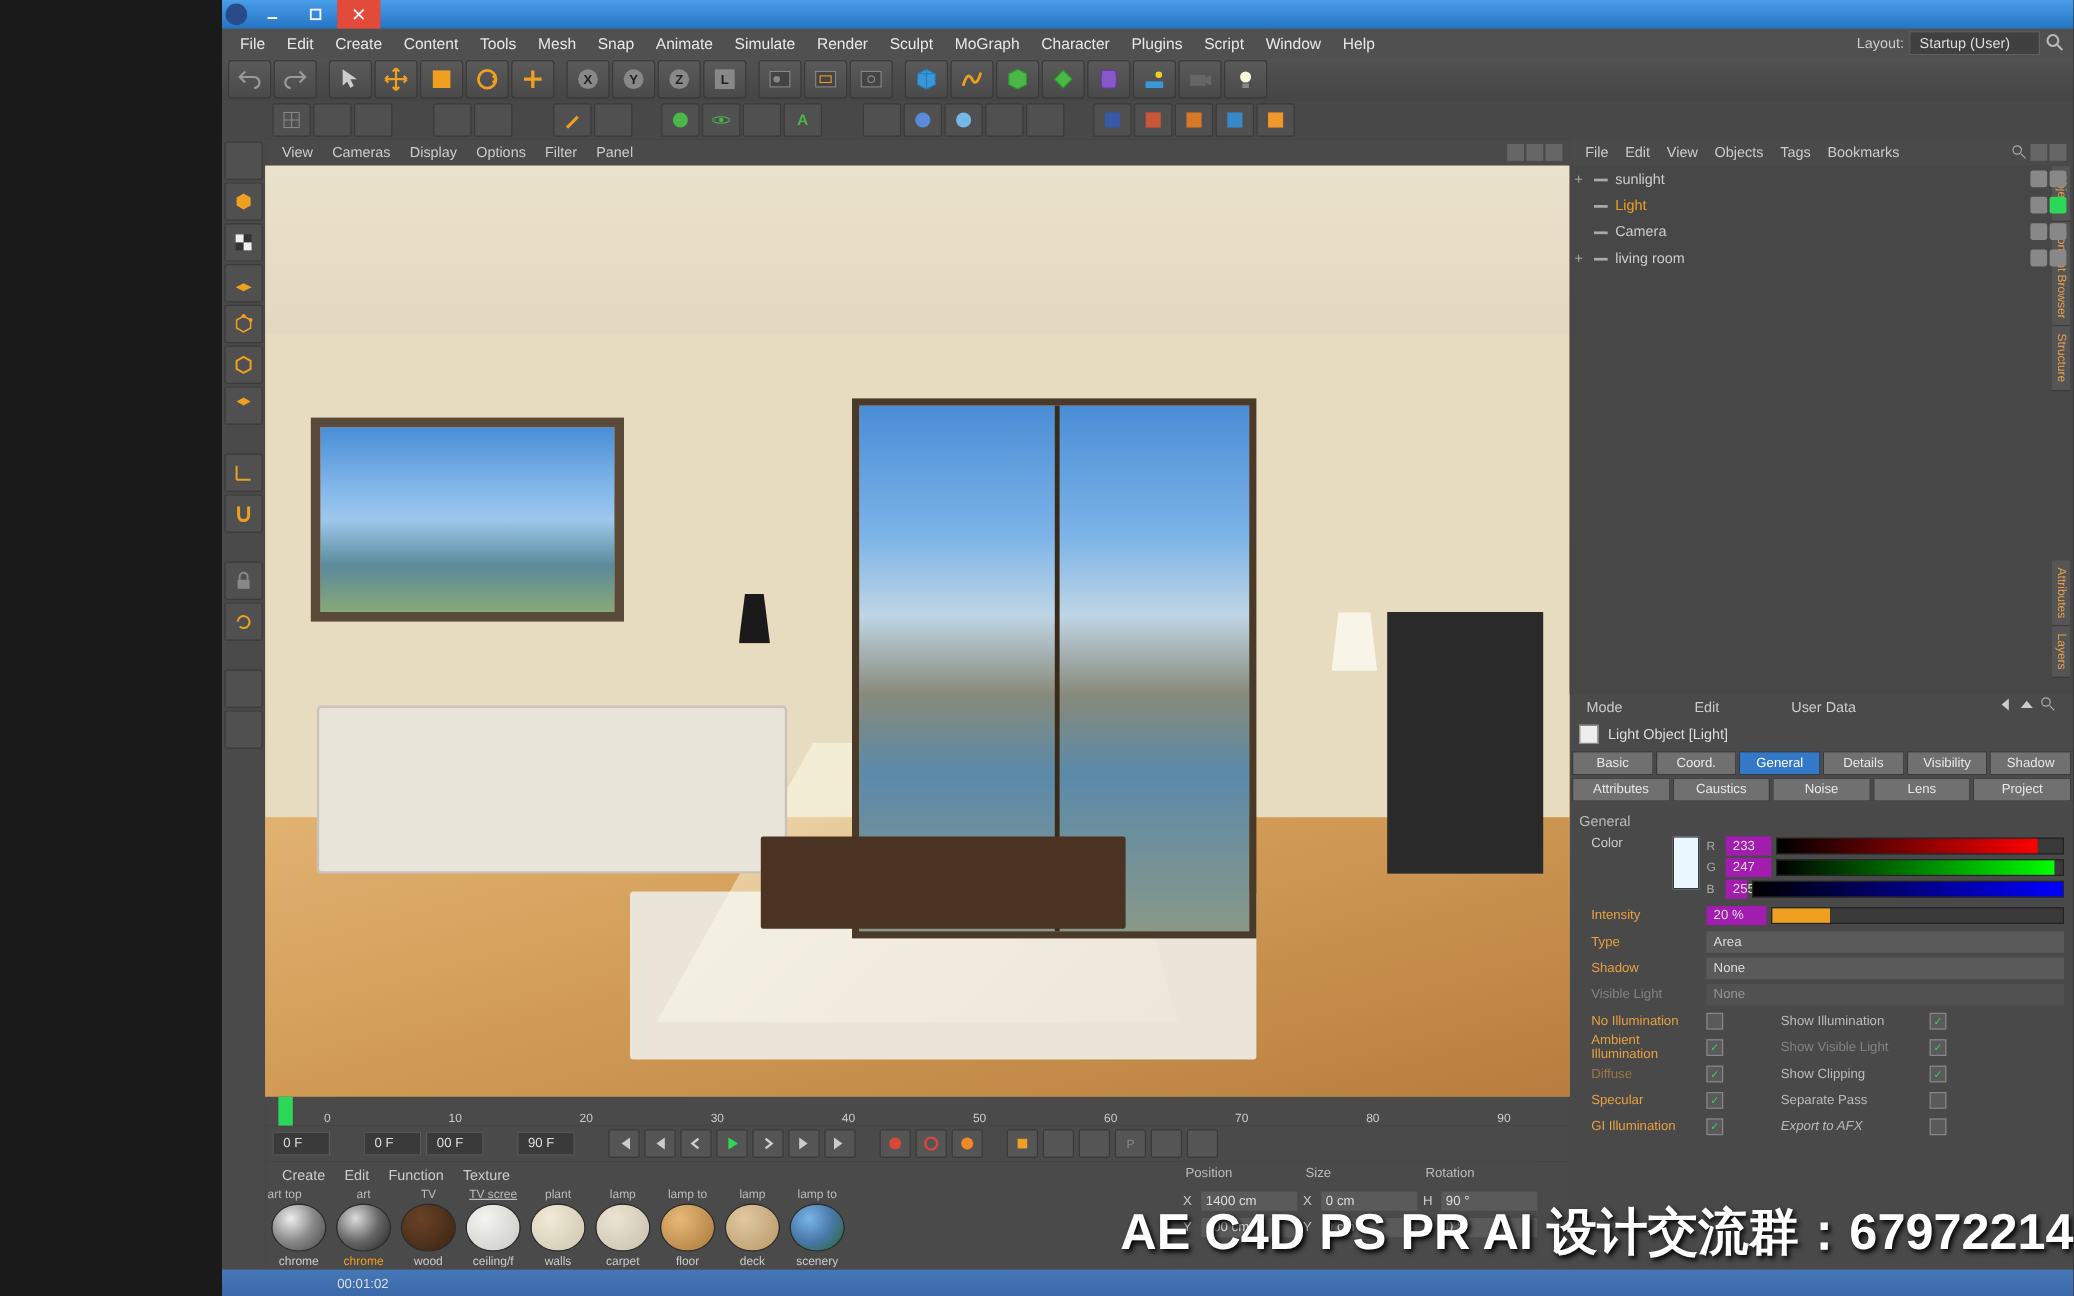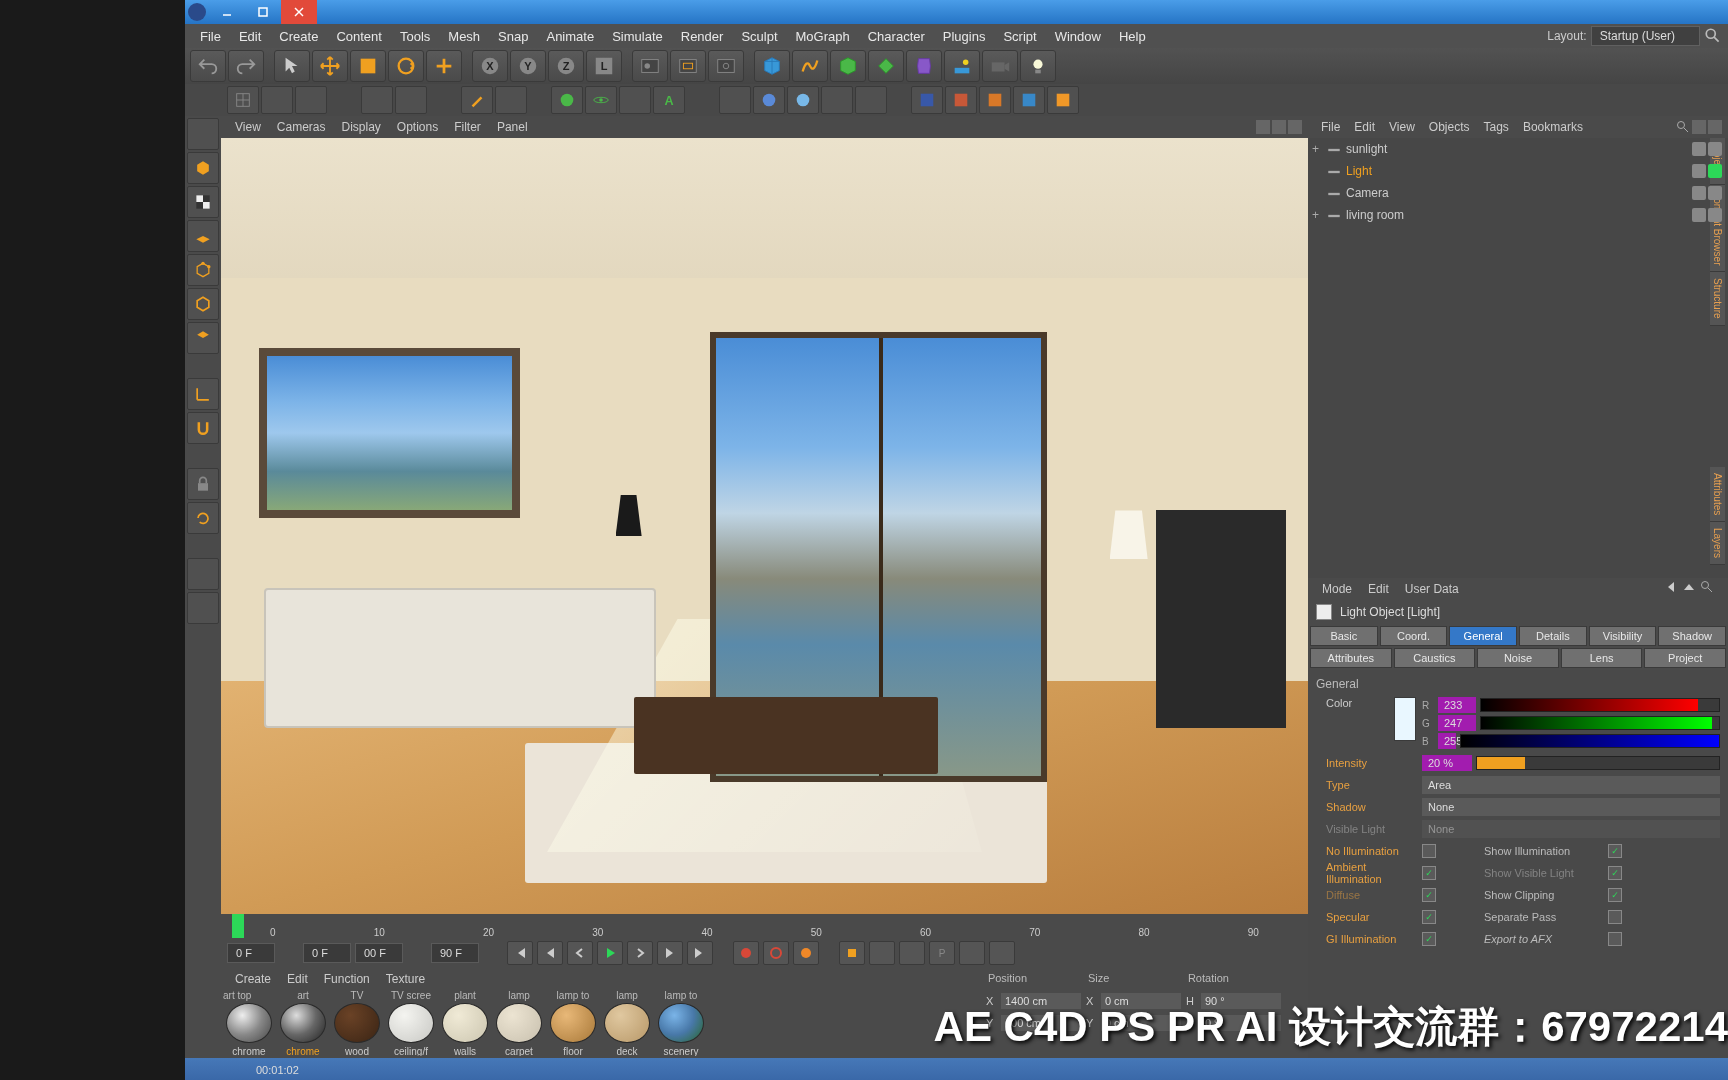--- a/index.html
+++ b/index.html
@@ -101,21 +101,21 @@
 .objrow .icon { width: 16px; height: 14px; margin-right: 4px; }
 .objrow.sel .name { color: #f0a020; }
 .objrow .tags { position: absolute; right: 6px; display: flex; gap: 2px; }
 .objrow .tags span { width: 14px; height: 14px; border-radius: 2px; }
 
 
 .sidetabs { position: absolute; right: 0; top: 0; width: 18px; }
 .sidetab { background: #555; color: #e8a050; font-size: 10px; writing-mode: vertical-rl; padding: 6px 2px; border-bottom: 1px solid #3a3a3a; }
 
 
-.attrmenu { height: 22px; background: #4a4a4a; display: flex; align-items: center; padding: 0 6px; }
+.attrmenu { height: 22px; background: #4a4a4a; display: flex; align-items: center; padding: 0 6px; gap: 44px; }
 .attrmenu .item { color: #ccc; font-size: 12px; padding: 2px 8px; }
 .attrtitle { height: 24px; background: #4a4a4a; display: flex; align-items: center; padding: 0 8px; color: #ddd; font-size: 12px; }
 .attrtitle .ensw { width: 16px; height: 16px; border: 1px solid #888; margin-right: 8px; background: #eee; }
 .attrtabs { display: flex; flex-wrap: wrap; padding: 2px; gap: 2px; }
 .attrtab { flex: 1 1 60px; background: #707070; color: #e8e8e8; font-size: 11px; padding: 3px 4px; text-align: center; border: 1px solid #3a3a3a; white-space: nowrap; }
 .attrtab.active { background: #3478c8; color: #fff; }
 .attrbody { flex: 1; background: #494949; padding: 4px 8px; overflow: auto; font-size: 11px; color: #ccc; }
 .attrbody .section-title { font-size: 12px; color: #bbb; padding: 3px 0; }
 .attrrow { display: flex; align-items: center; height: 22px; gap: 4px; }
 .attrrow .albl { width: 102px; color: #bbb; font-size: 11px; padding-left: 10px; }
@@ -128,21 +128,21 @@
 .colorswatch { width: 22px; height: 44px; background: #e9f7ff; border: 1px solid #3a3a3a; }
 .colorrows { flex: 1; display: flex; flex-direction: column; gap: 2px; }
 
 
 .statusbar { height: 22px; background: linear-gradient(#4678b8, #3a68a8); }
 
 
 .overlay-text { position: absolute; right: 0; bottom: 25px; color: #fff; font-size: 42px; font-weight: bold; text-shadow: 2px 2px 4px #000; z-index: 100; font-family: 'Microsoft YaHei', sans-serif; }
 
 
-.timestamp { position: absolute; left: 256px; bottom: 4px; color: #ddd; font-size: 11px; z-index: 50; }
+.timestamp { position: absolute; left: 281px; bottom: 4px; color: #ddd; font-size: 11px; z-index: 50; }
 </style>
 </head>
 <body>
 
 <div class="window">
 
   <div class="titlebar">
     <div class="app-icon">
       <svg viewBox="0 0 16 16">
           <circle cx="8" cy="8" r="6" fill="#2a4a8a"></circle>
@@ -598,21 +598,21 @@
           <div class="matmenu" id="matmenu">
               <div class="item">Create</div>
               <div class="item">Edit</div>
               <div class="item">Function</div>
               <div class="item">Texture</div>
             </div>
           <div style="display:flex;padding:0 2px;gap:2px" id="mattop">
               <div style="width: 52px; color: rgb(187, 187, 187); font-size: 10px; overflow: hidden; white-space: nowrap;">art top</div>
               <div style="width: 52px; color: rgb(187, 187, 187); font-size: 10px; text-align: center; overflow: hidden; white-space: nowrap;">art</div>
               <div style="width: 52px; color: rgb(187, 187, 187); font-size: 10px; text-align: center; overflow: hidden; white-space: nowrap;">TV</div>
-              <div style="width: 52px; color: rgb(187, 187, 187); font-size: 10px; text-align: center; overflow: hidden; white-space: nowrap;">TV scree</div>
+              <div style="width: 52px; color: rgb(187, 187, 187); font-size: 10px; text-align: center; overflow: hidden; white-space: nowrap; text-decoration: underline;">TV scree</div>
               <div style="width: 52px; color: rgb(187, 187, 187); font-size: 10px; text-align: center; overflow: hidden; white-space: nowrap;">plant</div>
               <div style="width: 52px; color: rgb(187, 187, 187); font-size: 10px; text-align: center; overflow: hidden; white-space: nowrap;">lamp</div>
               <div style="width: 52px; color: rgb(187, 187, 187); font-size: 10px; text-align: center; overflow: hidden; white-space: nowrap;">lamp to</div>
               <div style="width: 52px; color: rgb(187, 187, 187); font-size: 10px; text-align: center; overflow: hidden; white-space: nowrap;">lamp</div>
               <div style="width: 52px; color: rgb(187, 187, 187); font-size: 10px; text-align: center; overflow: hidden; white-space: nowrap;">lamp to</div>
             </div>
           <div class="matlist" id="matlist">
               <div class="matitem">
                 <div class="ball" style="background:radial-gradient(circle at 35% 30%,#eee,#888,#444)"></div>
                 <div class="label">chrome</div>

